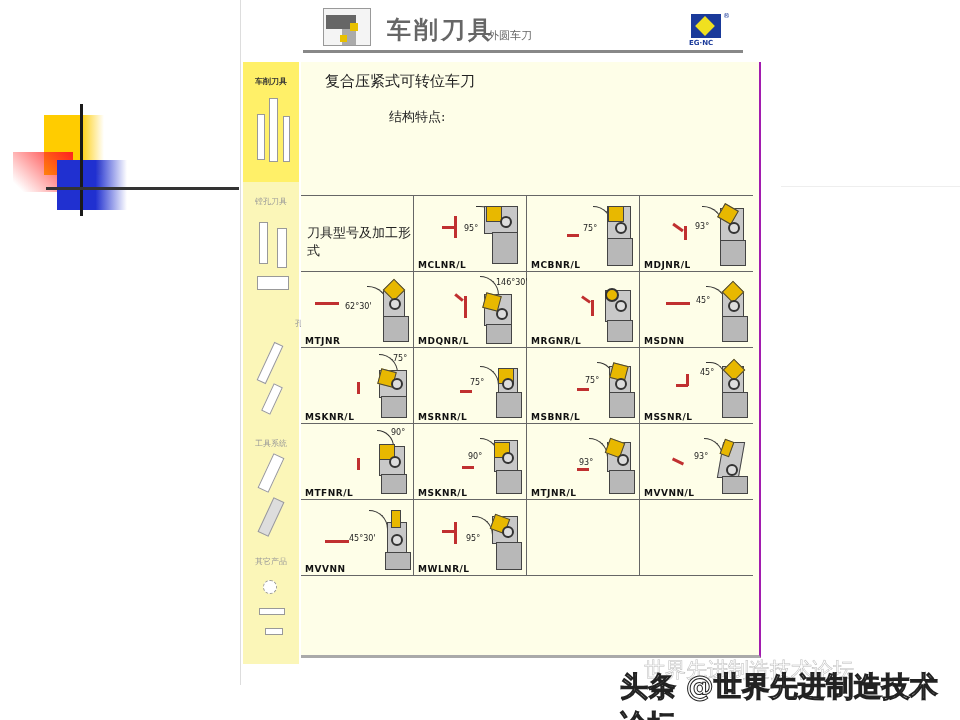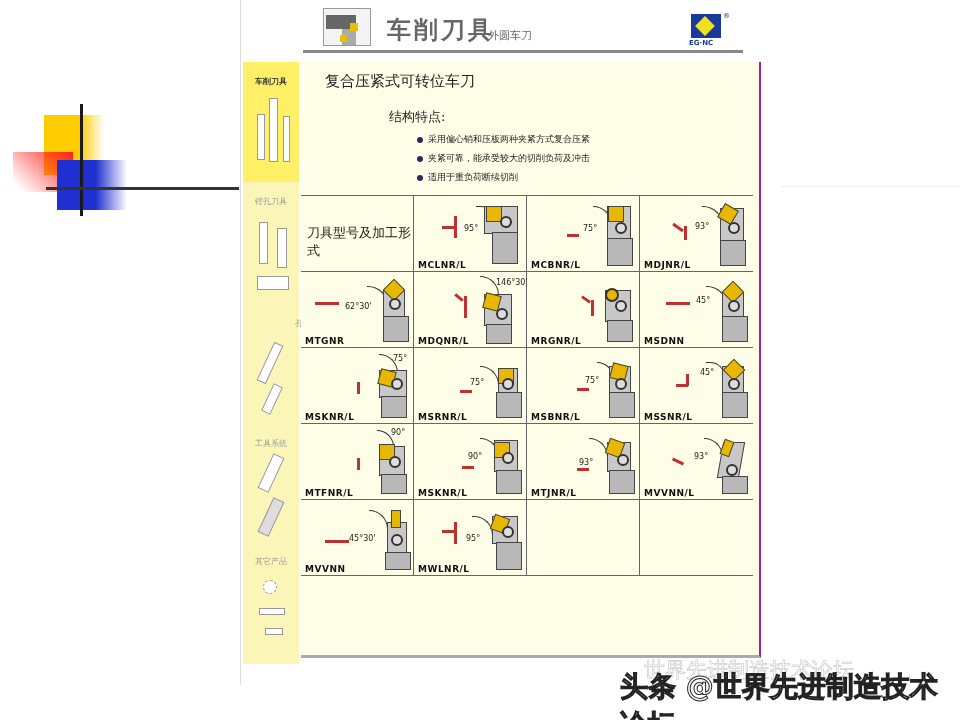--- a/index.html
+++ b/index.html
@@ -116,25 +116,20 @@
       <div class="sb-label dim" style="top:494px;">其它产品</div>
       <div class="sb-pic" style="left:20px;top:518px;width:12px;height:12px;border-radius:50%;border-style:dashed;"></div>
       <div class="sb-pic" style="left:16px;top:546px;width:24px;height:5px;"></div>
       <div class="sb-pic" style="left:22px;top:566px;width:16px;height:5px;"></div>
     </div>
   </div>
 
   <div class="content">
     <div class="c-title">复合压紧式可转位车刀</div>
     <div class="c-subtitle">结构特点:</div>
-    <ul class="bullets">
-      <li><span class="dot"></span><span>采用偏心销和压板两种夹紧方式复合压紧</span></li>
-      <li><span class="dot"></span><span>夹紧可靠，能承受较大的切削负荷及冲击</span></li>
-      <li><span class="dot"></span><span>适用于重负荷断续切削</span></li>
-    </ul>
 
     <div class="grid">
 
       <div class="row">
         <div class="cell">
           <div class="head-label">刀具型号及加工形式</div>
         </div>
         <div class="cell">
           <div class="arrow" style="left:28px;top:30px;width:12px;"></div>
           <div class="arrow v" style="left:40px;top:20px;height:22px;"></div>
@@ -179,21 +174,21 @@
         <div class="cell">
           <div class="arrow" style="left:14px;top:30px;width:24px;"></div>
           <div class="arc" style="left:66px;top:14px;width:20px;height:22px;"></div>
           <div class="angle" style="left:44px;top:30px;">62°30'</div>
           <div class="tool">
             <div class="head" style="left:82px;top:18px;width:20px;height:26px;"></div>
             <div class="insert" style="left:85px;top:10px;transform:rotate(45deg);"></div>
             <div class="screw" style="left:88px;top:26px;"></div>
             <div class="shank" style="left:82px;top:44px;height:24px;"></div>
           </div>
-          <div class="code">MTGNR</div>
+          <div class="code">MTJNR</div>
         </div>
         <div class="cell">
           <div class="arrow" style="left:40px;top:24px;width:10px;transform:rotate(40deg);"></div>
           <div class="arrow v" style="left:50px;top:24px;height:22px;"></div>
           <div class="arc" style="left:66px;top:4px;width:18px;height:18px;"></div>
           <div class="angle" style="left:82px;top:6px;">146°30'</div>
           <div class="tool">
             <div class="head" style="left:70px;top:22px;width:26px;height:30px;"></div>
             <div class="insert" style="left:70px;top:22px;transform:rotate(15deg);"></div>
             <div class="screw" style="left:82px;top:36px;"></div>

